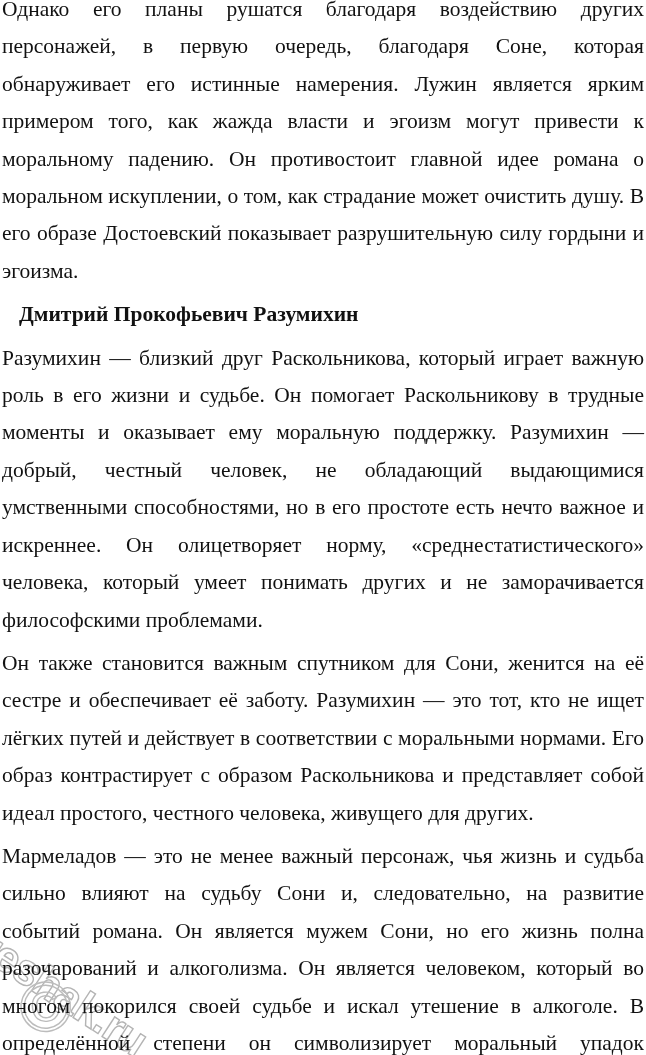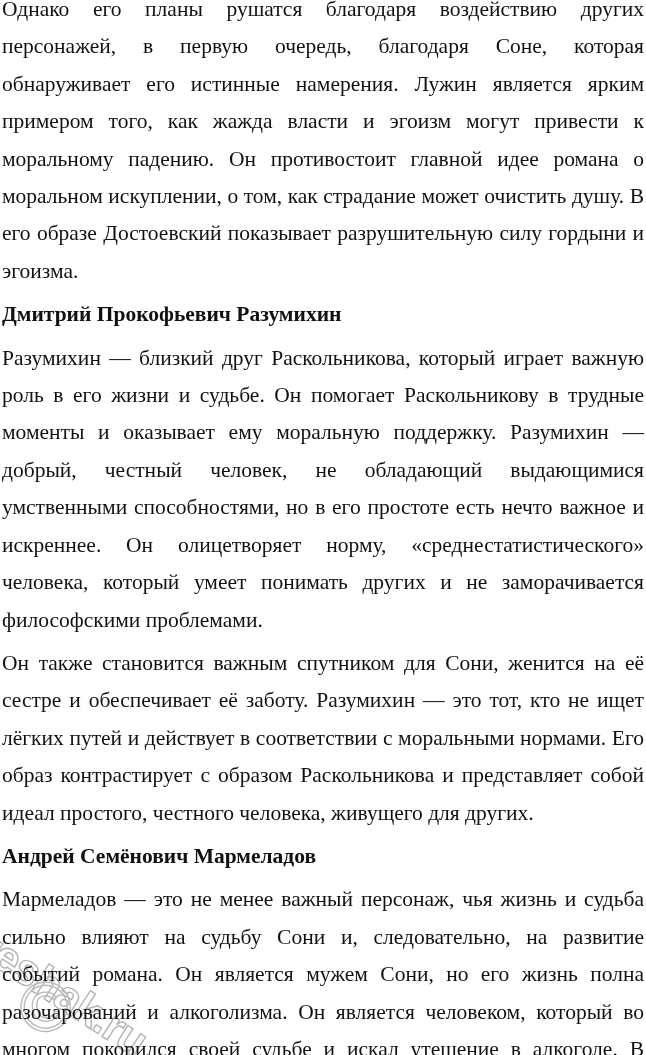--- a/index.html
+++ b/index.html
@@ -31,21 +31,21 @@
     color: #111111;
     text-align: justify;
   }
   .content p {
     margin: 0 0 6px 0;
   }
   .content p:first-child {
     margin-top: -9px;
   }
   .content h2 {
-    margin: 0 0 6px 0;
+    margin: 0 0 6px 17px;
     font-size: 21.5px;
     line-height: 37.4px;
     font-weight: bold;
     text-align: left;
   }
   
   .watermark {
     position: absolute;
     left: 0;
     top: 0;
@@ -94,18 +94,17 @@
 
   <div class="content">
     <p>Однако его планы рушатся благодаря воздействию других персонажей, в первую очередь, благодаря Соне, которая обнаруживает его истинные намерения. Лужин является ярким примером того, как жажда власти и эгоизм могут привести к моральному падению. Он противостоит главной идее романа о моральном искуплении, о том, как страдание может очистить душу. В его образе Достоевский показывает разрушительную силу гордыни и эгоизма.</p>
 
     <h2>Дмитрий Прокофьевич Разумихин</h2>
 
     <p>Разумихин — близкий друг Раскольникова, который играет важную роль в его жизни и судьбе. Он помогает Раскольникову в трудные моменты и оказывает ему моральную поддержку. Разумихин — добрый, честный человек, не обладающий выдающимися умственными способностями, но в его простоте есть нечто важное и искреннее. Он олицетворяет норму, «среднестатистического» человека, который умеет понимать других и не заморачивается философскими проблемами.</p>
 
     <p>Он также становится важным спутником для Сони, женится на её сестре и обеспечивает её заботу. Разумихин — это тот, кто не ищет лёгких путей и действует в соответствии с моральными нормами. Его образ контрастирует с образом Раскольникова и представляет собой идеал простого, честного человека, живущего для других.</p>
 
-    <h2>Андрей Семёнович Мармеладов</h2>
 
     <p>Мармеладов — это не менее важный персонаж, чья жизнь и судьба сильно влияют на судьбу Сони и, следовательно, на развитие событий романа. Он является мужем Сони, но его жизнь полна разочарований и алкоголизма. Он является человеком, который во многом покорился своей судьбе и искал утешение в алкоголе. В определённой степени он символизирует моральный упадок общества того времени.</p>
   </div>
 
 </div>
 
 </body></html>

